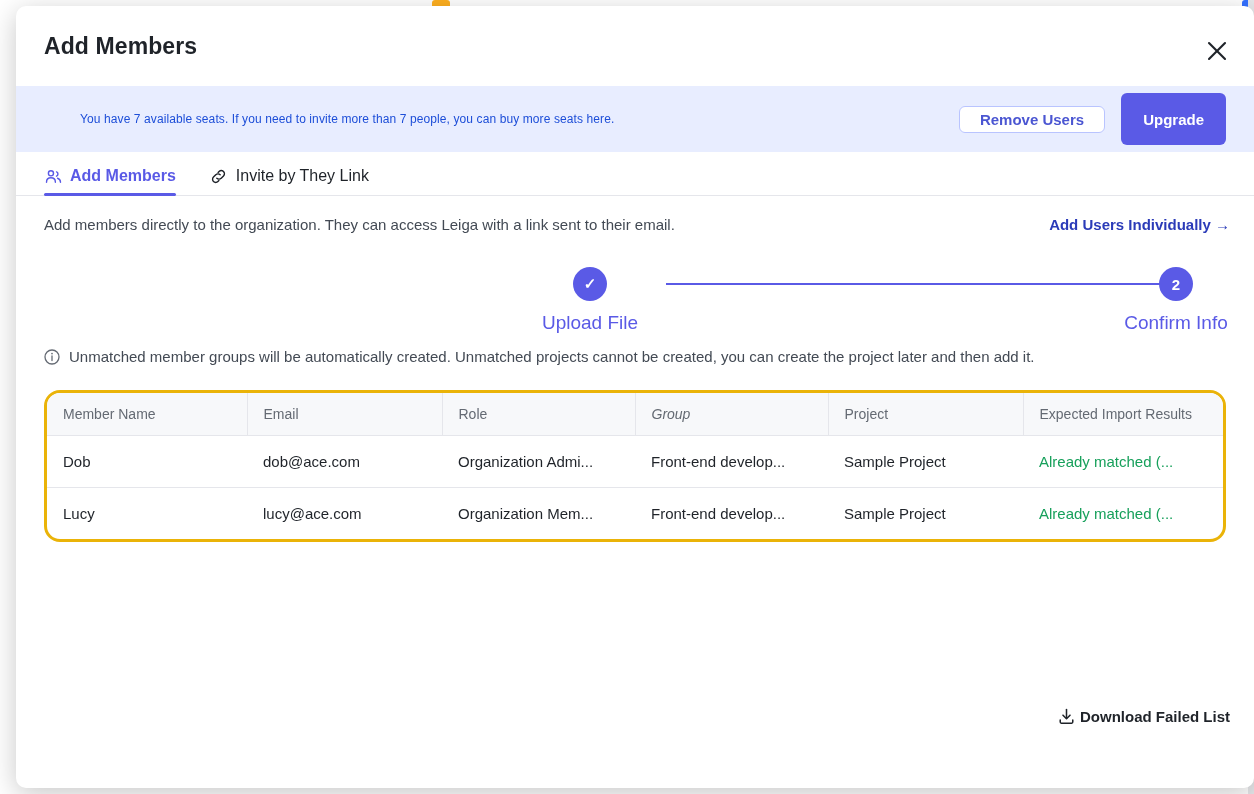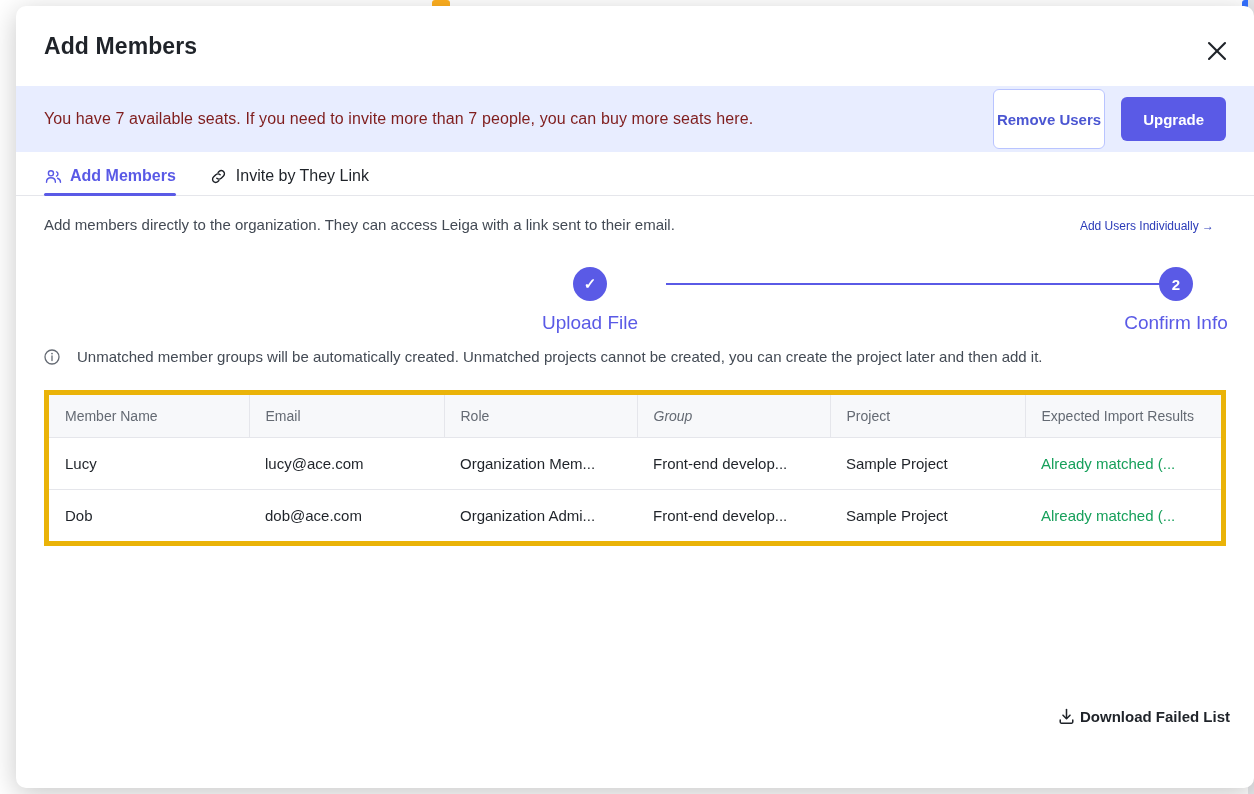--- a/index.html
+++ b/index.html
@@ -81,35 +81,36 @@
   .close-btn svg { display: block; }
 
   
   .banner {
     height: 66px;
     background: #e8edff;
     display: flex; align-items: center;
     padding: 0 28px;
   }
   .banner-text {
-    font-size: 16px; color: #7f1d1d; flex: 1;
+    font-size: 12px; color: #1d4ed8; flex: 1;
     letter-spacing: .1px;
+    margin-left: 36px;
   }
   .banner-actions { display: flex; align-items: center; gap: 16px; }
   .btn-outline {
-    height: 60px; padding: 0 3px;
+    height: 27px; padding: 0 20px;
     border: 1px solid #b9c4ff;
     background: #ffffff;
     color: #4b56d2;
     font-size: 15px; font-weight: bold;
     border-radius: 6px;
     display: flex; align-items: center; cursor: pointer;
   }
   .btn-primary {
-    height: 44px; padding: 0 22px;
+    height: 52px; padding: 0 22px;
     background: #5a5ae6;
     color: #ffffff;
     font-size: 15px; font-weight: bold;
     border-radius: 6px; border: none;
     display: flex; align-items: center; cursor: pointer;
   }
 
   
   .tabs {
     position: relative;
@@ -129,26 +130,26 @@
   .tab.active { color: #5a5ae6; font-weight: bold; }
   .tab.active::after {
     content: "";
     position: absolute; left: 0; right: 0; bottom: -1px;
     height: 3px; background: #5a5ae6; border-radius: 2px;
   }
   .tab-icon { width: 18px; height: 18px; display: inline-flex; align-items: center; justify-content: center; }
 
   
   .desc-row {
-    padding: 20px 40px 0 28px;
+    padding: 20px 24px 0 28px;
     display: flex; align-items: baseline; justify-content: space-between;
   }
   .desc-text { font-size: 15px; color: #434a54; }
   .link-add-individually {
-    font-size: 12px; font-weight: normal; color: #2b3bb8; cursor: pointer;
+    font-size: 15px; font-weight: bold; color: #2b3bb8; cursor: pointer;
     white-space: nowrap;
   }
 
   
   .stepper {
     margin: 34px auto 0 auto;
     width: 640px;
     position: relative;
     height: 70px;
   }
@@ -169,30 +170,30 @@
     margin-top: 11px; font-size: 19px; color: #5a5ae6; white-space: nowrap;
   }
   .step-line {
     position: absolute; left: 351px; top: 16px;
     width: 510px; height: 2px; background: #5a5ae6;
   }
 
   
   .notice {
     margin: 8px 28px 0 28px;
-    display: flex; gap: 17px;
+    display: flex; gap: 9px;
     font-size: 15px; color: #434a54; line-height: 1.6;
   }
   .notice-icon { flex: 0 0 auto; margin-top: 3px; color: #646a73; }
 
   
   .table-wrap {
     margin: 18px 28px 8px 28px;
-    border: 5px solid #eab308;
-    border-radius: 0;
+    border: 3px solid #eab308;
+    border-radius: 16px;
     overflow: hidden;
   }
   table { width: 100%; border-collapse: collapse; table-layout: fixed; }
   thead th {
     background: #f7f8fa;
     font-size: 14px; color: #646a73; font-weight: normal;
     text-align: left;
     padding: 13px 16px;
     border-right: 1px solid #e5e6eb;
     border-bottom: 1px solid #e5e6eb;
@@ -320,31 +321,31 @@
           <th class="col-name">Member Name</th>
           <th class="col-email">Email</th>
           <th class="col-role">Role</th>
           <th class="col-group">Group</th>
           <th class="col-project">Project</th>
           <th class="col-result">Expected Import Results</th>
         </tr>
       </thead>
       <tbody>
         <tr>
-          <td>Lucy</td>
-          <td>lucy@ace.com</td>
-          <td>Organization Mem...</td>
+          <td>Dob</td>
+          <td>dob@ace.com</td>
+          <td>Organization Admi...</td>
           <td>Front-end develop...</td>
           <td>Sample Project</td>
           <td class="result">Already matched (...</td>
         </tr>
         <tr>
-          <td>Dob</td>
-          <td>dob@ace.com</td>
-          <td>Organization Admi...</td>
+          <td>Lucy</td>
+          <td>lucy@ace.com</td>
+          <td>Organization Mem...</td>
           <td>Front-end develop...</td>
           <td>Sample Project</td>
           <td class="result">Already matched (...</td>
         </tr>
       </tbody>
     </table>
   </div>
 
   <div class="footer">
     <span class="dl-icon">

